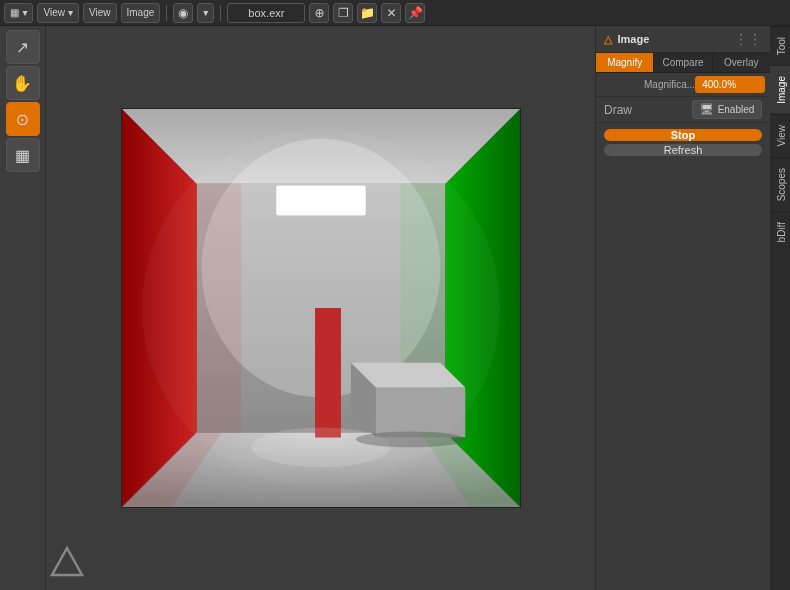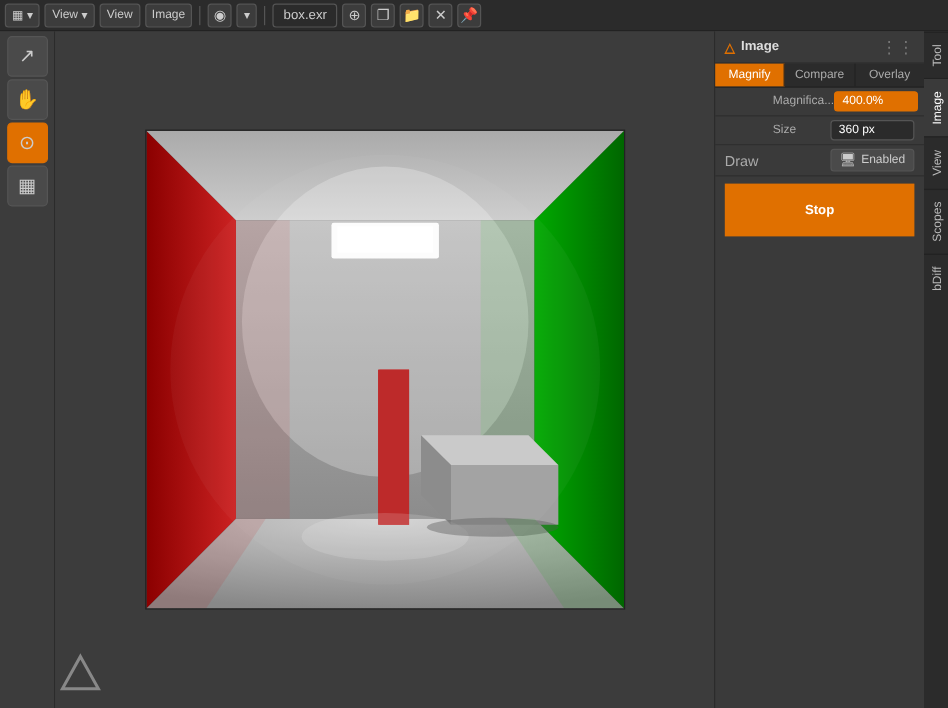--- a/index.html
+++ b/index.html
@@ -43,21 +43,21 @@
       height: 16px;
       background: #555;
       margin: 0 2px;
     }
     .filename-display {
       background: #2b2b2b;
       border: 1px solid #555;
       border-radius: 3px;
       color: #ccc;
       font-size: 11px;
-      padding: 2px 8px;
+      padding: 2px 20px;
       height: 20px;
       display: flex;
       align-items: center;
       gap: 4px;
     }
     .icon-btn {
       width: 20px;
       height: 20px;
       background: #3c3c3c;
       border: 1px solid #555;
@@ -225,22 +225,22 @@
       min-width: 70px;
       justify-content: center;
     }
     .draw-icon {
       font-size: 11px;
     }
 
     
     .action-btn {
       margin: 6px 8px 3px;
-      padding: 16px;
-      border-radius: 0;
+      padding: 0;
+      border-radius: 10px;
       text-align: center;
       font-size: 11px;
       font-weight: bold;
       cursor: pointer;
       border: none;
       color: #fff;
     }
     .stop-btn {
       background: #e07000;
     }
@@ -456,35 +456,32 @@
         </div>
         <div class="panel-tab">
           <span>Overlay</span>
         </div>
       </div>
 
       <div class="prop-row">
         <span class="prop-label">Magnifica...</span>
         <span class="prop-value orange-bg">400.0%</span>
       </div>
-      <div class="prop-row">
-        <span class="prop-label">Size</span>
-        <span class="prop-value">360 px</span>
-      </div>
 
       <div class="draw-row">
         <span class="draw-label">Draw</span>
         <div class="draw-value">
           <span class="draw-icon">🖥</span>
           <span>Enabled</span>
         </div>
       </div>
 
       <button class="action-btn stop-btn">Stop</button>
 
+      <button class="action-btn refresh-btn">Refresh</button>
 
       <div class="panel-spacer"></div>
     </div>
 
     <div class="side-tab-bar">
       <div class="side-tab-item">
         <span>Tool</span>
       </div>
       <div class="side-tab-item active">
         <span>Image</span>

